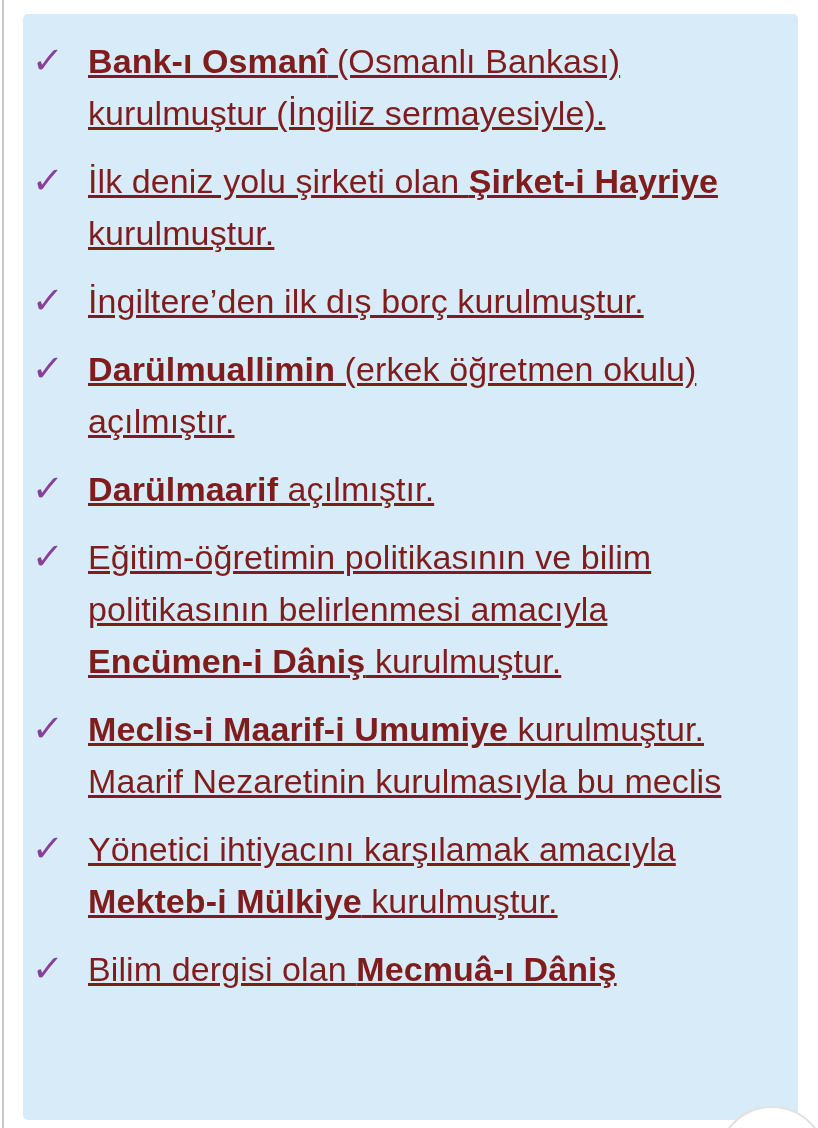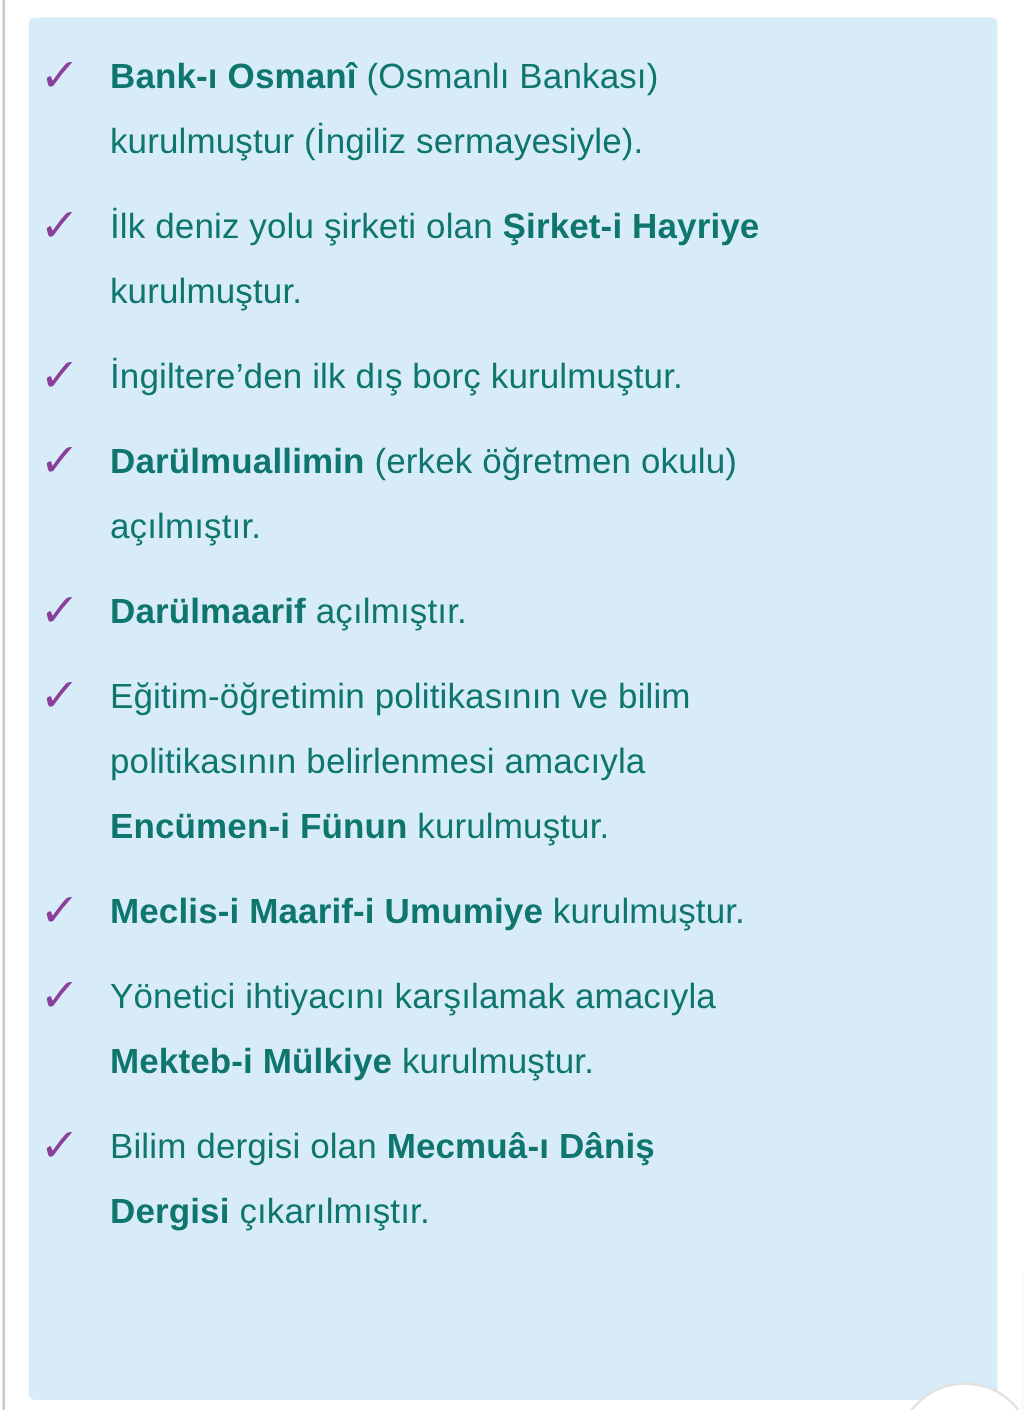--- a/index.html
+++ b/index.html
@@ -40,25 +40,26 @@
     line-height: 52px;
     font-weight: 700;
     color: #8a3f9b;
     transform: skewX(-4deg);
   }
   .text {
     flex: 1 1 auto;
     min-width: 0;
   }
   .line {
-    font-size: 28px;
+    font-size: 34px;
     line-height: 52px;
-    color: #0f766e;
+    color: #7f1d1d;
     letter-spacing: 0.1px;
     white-space: nowrap;
+    text-decoration: underline;
   }
   .line b { font-weight: 700; }
   .corner-circle {
     position: absolute;
     left: 717px; top: 1106px;
     width: 110px; height: 110px;
     background: #ffffff;
     border: 2px solid #e2e2e2;
     border-radius: 50%;
     box-sizing: border-box;
@@ -102,39 +103,39 @@
         <span class="check">✓</span>
         <div class="text">
           <div class="line"><b>Darülmaarif</b><span> açılmıştır.</span></div>
         </div>
       </div>
       <div class="item">
         <span class="check">✓</span>
         <div class="text">
           <div class="line"><span>Eğitim-öğretimin politikasının ve bilim</span></div>
           <div class="line"><span>politikasının belirlenmesi amacıyla</span></div>
-          <div class="line"><b>Encümen-i Fünun</b><span> kurulmuştur.</span></div>
+          <div class="line"><b>Encümen-i Dâniş</b><span> kurulmuştur.</span></div>
         </div>
       </div>
       <div class="item">
         <span class="check">✓</span>
         <div class="text">
           <div class="line"><b>Meclis-i Maarif-i Umumiye</b><span> kurulmuştur.</span></div>
+          <div class="line"><span>Maarif Nezaretinin kurulmasıyla bu meclis</span></div>
         </div>
       </div>
       <div class="item">
         <span class="check">✓</span>
         <div class="text">
           <div class="line"><span>Yönetici ihtiyacını karşılamak amacıyla</span></div>
           <div class="line"><b>Mekteb-i Mülkiye</b><span> kurulmuştur.</span></div>
         </div>
       </div>
       <div class="item">
         <span class="check">✓</span>
         <div class="text">
           <div class="line"><span>Bilim dergisi olan </span><b>Mecmuâ-ı Dâniş</b></div>
-          <div class="line"><b>Dergisi</b><span> çıkarılmıştır.</span></div>
         </div>
       </div>
     </div>
 </div>
 
 <div class="corner-circle"></div>
 
 </body></html>

